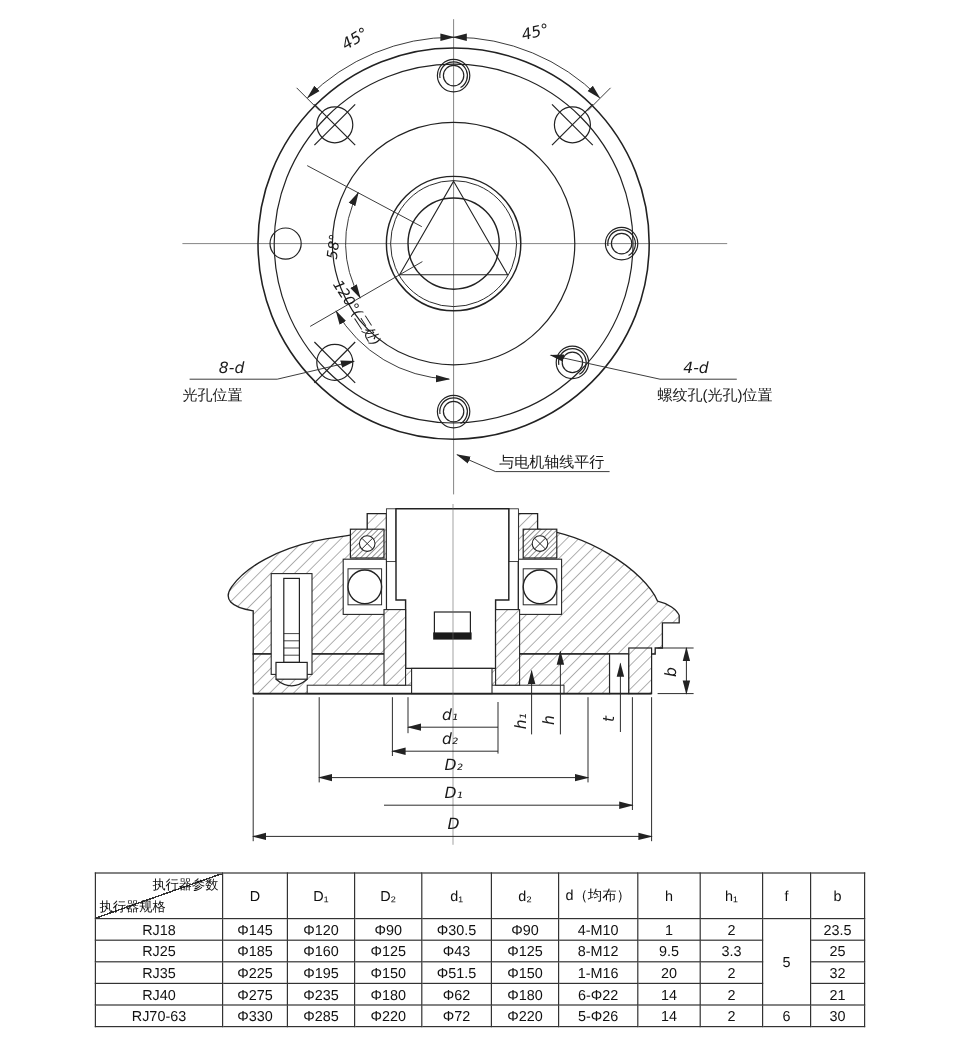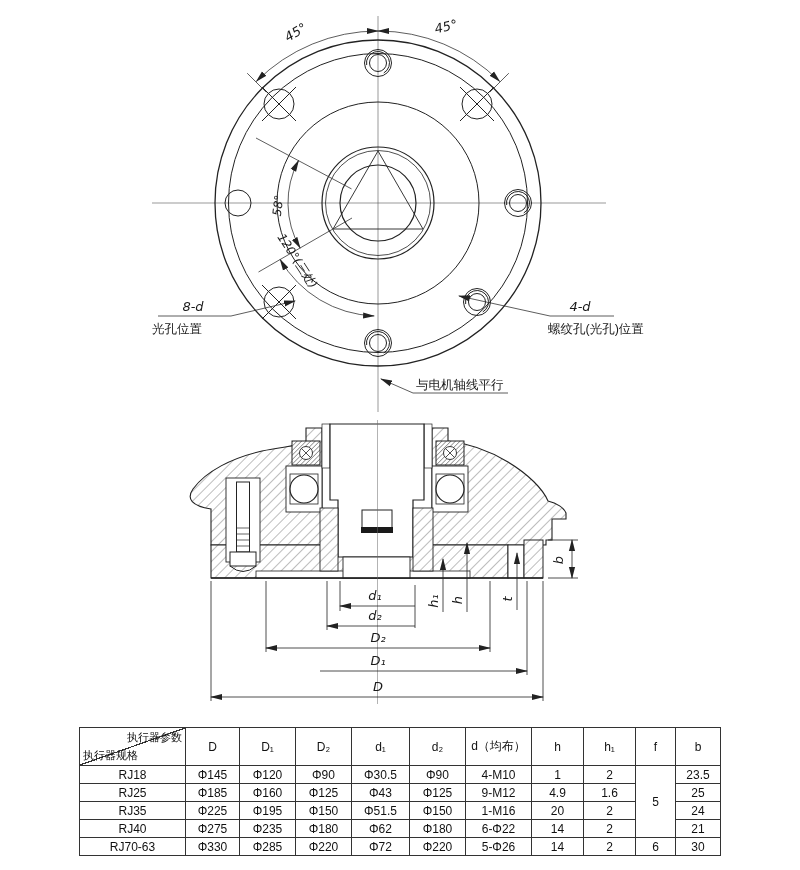--- a/index.html
+++ b/index.html
@@ -265,36 +265,36 @@
     <td rowspan="4">5</td>
     <td>23.5</td>
   </tr>
   <tr>
     <td>RJ25</td>
     <td>Φ185</td>
     <td>Φ160</td>
     <td>Φ125</td>
     <td>Φ43</td>
     <td>Φ125</td>
-    <td>9-M12</td>
-    <td>4.9</td>
-    <td>1.6</td>
+    <td>8-M12</td>
+    <td>9.5</td>
+    <td>3.3</td>
     <td>25</td>
   </tr>
   <tr>
     <td>RJ35</td>
     <td>Φ225</td>
     <td>Φ195</td>
     <td>Φ150</td>
     <td>Φ51.5</td>
     <td>Φ150</td>
     <td>1-M16</td>
     <td>20</td>
     <td>2</td>
-    <td>24</td>
+    <td>32</td>
   </tr>
   <tr>
     <td>RJ40</td>
     <td>Φ275</td>
     <td>Φ235</td>
     <td>Φ180</td>
     <td>Φ62</td>
     <td>Φ180</td>
     <td>6-Φ22</td>
     <td>14</td>

